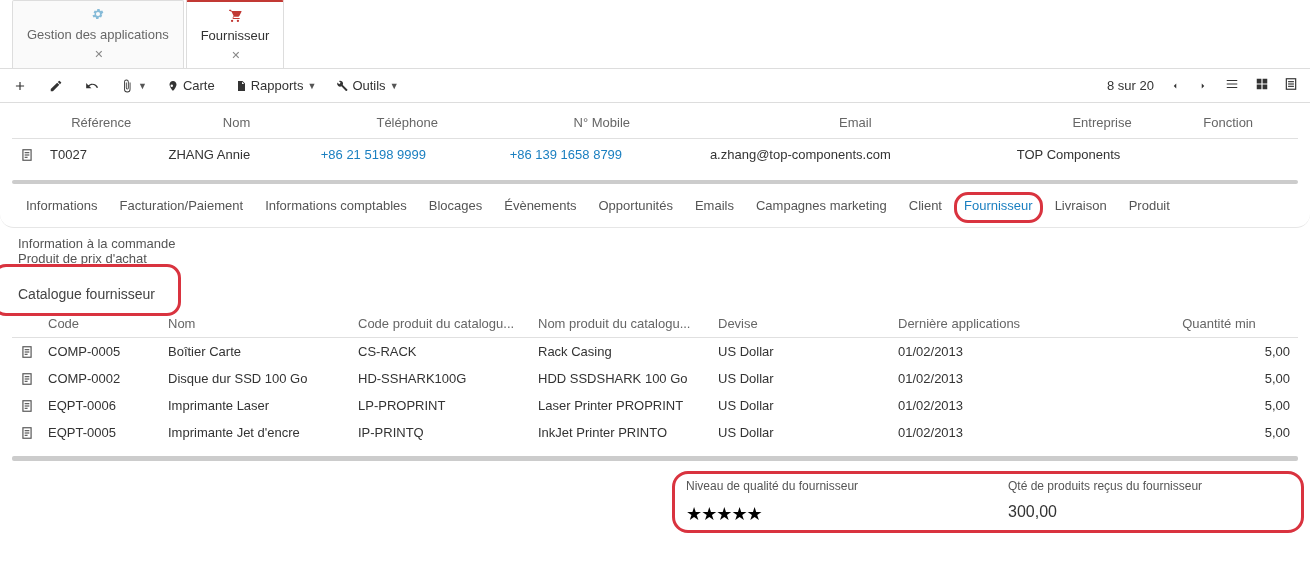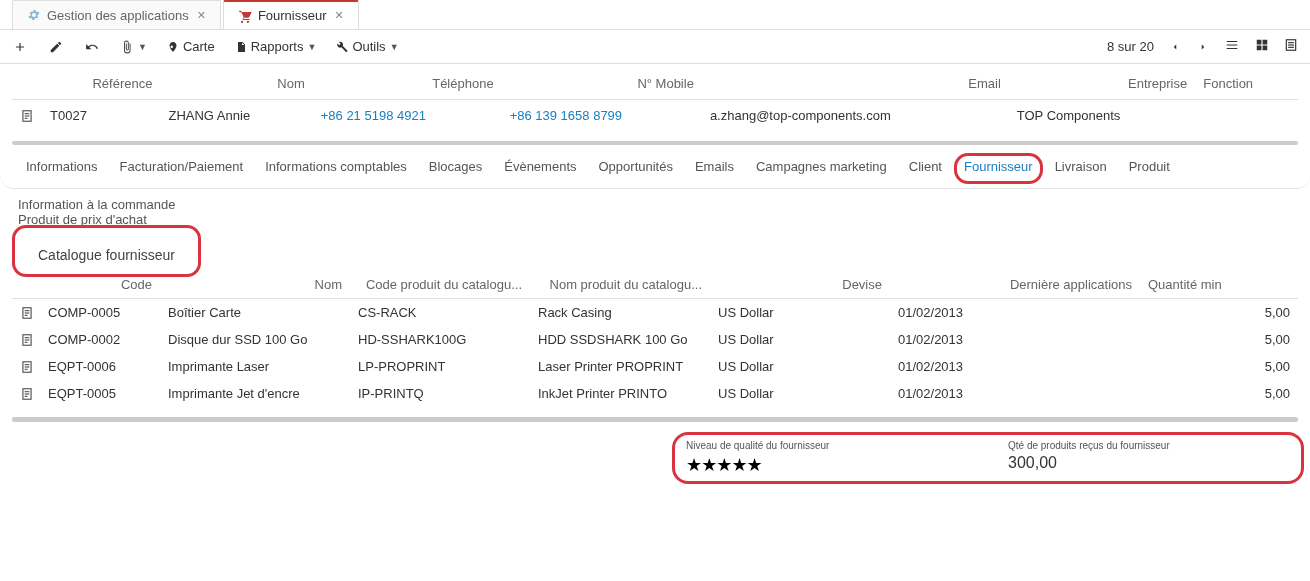--- a/index.html
+++ b/index.html
@@ -1,80 +1,80 @@
 <!DOCTYPE html>
 <html><head>
 <meta charset="utf-8">
 <style>
   * { box-sizing: border-box; margin: 0; padding: 0; }
   body { font-family: -apple-system, BlinkMacSystemFont, "Segoe UI", Arial, sans-serif; font-size: 13px; color: #333; background: #fff; width: 1310px; }
 
   
   .top-tabs { display: flex; border-bottom: 1px solid #ddd; padding-left: 12px; }
-  .top-tab { display: flex; align-items: center; padding: 6px 14px; border: 1px solid #ddd; border-bottom: none; background: #fafafa; color: #666; gap: 6px; border-top-left-radius: 2px; border-top-right-radius: 2px; margin-right: 2px; cursor: pointer; }
+  .top-tab { display: flex; align-items: center; padding: 6px 14px; border: 1px solid #ddd; border-bottom: none; background: #fafafa; color: #666; gap: 6px; border-top-left-radius: 2px; border-top-right-radius: 2px; margin-right: 2px; cursor: pointer; flex-direction: column; }
   .top-tab.active { background: #fff; border-top: 2px solid #c23934; color: #333; }
   .top-tab .close-x { color: #888; font-size: 11px; margin-left: 2px; }
 
   .gear-icon svg, .cart-icon svg { display: block; }
   .gear-icon svg { fill: #86bbd8; }
   .cart-icon svg { fill: #c23934; }
 
   
   .toolbar { display: flex; align-items: center; justify-content: space-between; padding: 8px 12px; border-bottom: 1px solid #ddd; }
   .toolbar-left { display: flex; align-items: center; gap: 20px; }
   .toolbar-left .icon-btn { color: #333; cursor: pointer; width: 16px; height: 16px; display: inline-flex; align-items: center; justify-content: center; }
   .toolbar-left .icon-btn svg { display: block; }
   .toolbar-item { display: inline-flex; align-items: center; gap: 4px; cursor: pointer; color: #333; }
   .caret-down { font-size: 9px; color: #555; }
   .toolbar-right { display: flex; align-items: center; gap: 14px; }
   .nav-arrow { color: #333; cursor: pointer; width: 14px; display: inline-flex; justify-content: center; }
   .view-icon { color: #333; cursor: pointer; }
 
   
   .contact-table { width: calc(100% - 24px); margin: 4px 12px 10px 12px; border-collapse: collapse; }
-  .contact-table th { text-align: right; font-weight: normal; color: #666; padding: 8px 8px; border-bottom: 1px solid #e0e0e0; font-size: 13px; }
+  .contact-table th { text-align: center; font-weight: normal; color: #666; padding: 8px 8px; border-bottom: 1px solid #e0e0e0; font-size: 13px; }
   .contact-table td { padding: 8px 8px; }
   .contact-table .doc-col { width: 28px; }
   a.link { color: #1a7fc0; text-decoration: none; }
   .thick-bar { height: 4px; background: #ccc; margin: 0 12px; border-radius: 2px; }
 
   
   .sub-tabs { display: flex; gap: 22px; padding: 14px 26px 10px; border-bottom: 1px solid #e6e6e6; flex-wrap: wrap; border-radius: 14px; }
   .sub-tab { color: #555; cursor: pointer; padding-bottom: 4px; }
   .sub-tab.active { color: #1a7fc0; }
 
   
   .ring { position: relative; }
   .ring::after { content: ""; position: absolute; border: 3px solid #d9333f; border-radius: 14px; pointer-events: none; }
   .ring-tab::after { top: -6px; bottom: -6px; left: -10px; right: -10px; }
   .ring-heading::after { top: -6px; bottom: -6px; left: -8px; right: -8px; }
 
   .two-cols { display: flex; padding: 8px 18px 4px; flex-direction: column; }
   .two-cols .col-left { flex: 1; color: #555; }
   .two-cols .col-right { flex: 1; color: #555; }
 
-  .section-heading { color: #444; padding: 16px 18px 8px; display: inline-block; font-size: 14px; margin-left: 20px; }
+  .section-heading { color: #444; padding: 16px 18px 8px; display: inline-block; font-size: 14px; }
 
   
   .catalog-table { width: calc(100% - 24px); margin: 0 12px; border-collapse: collapse; table-layout: fixed; }
-  .catalog-table th { text-align: right; font-weight: normal; color: #666; border-bottom: 1px solid #e0e0e0; padding: 6px 8px; font-size: 13px; white-space: nowrap; overflow: hidden; text-overflow: ellipsis; }
+  .catalog-table th { text-align: left; font-weight: normal; color: #666; border-bottom: 1px solid #e0e0e0; padding: 6px 8px; font-size: 13px; white-space: nowrap; overflow: hidden; text-overflow: ellipsis; }
   .catalog-table td { padding: 6px 8px; white-space: nowrap; overflow: hidden; text-overflow: ellipsis; }
   .catalog-table .right { text-align: right; }
-  .catalog-table th.right { text-align: left; }
+  .catalog-table th.right { text-align: center; }
   .doc-icon svg { display: block; }
 
   .footer-bar { height: 5px; background: #ccc; margin: 10px 12px 0; border-radius: 2px; }
 
   
   .quality-row { display: flex; margin: 14px 12px 10px; position: relative; }
   .quality-left-spacer { flex: 1; }
   .quality-box { display: flex; width: 620px; gap: 40px; position: relative; padding: 4px 8px 4px 8px; }
   .quality-box::after { content: ""; position: absolute; border: 3px solid #d9333f; border-radius: 16px; top: -4px; bottom: -4px; left: -6px; right: -6px; pointer-events: none; }
   .quality-col { flex: 1; }
-  .quality-label { color: #555; font-size: 10px; margin-bottom: 3px; }
+  .quality-label { color: #555; font-size: 12px; margin-bottom: 10px; }
   .stars { color: #000; font-size: 18px; letter-spacing: -1px; }
   .quality-value { font-size: 16px; color: #333; }
 </style>
 </head>
 <body>
 
 <div class="top-tabs">
   <div class="top-tab">
     <span class="gear-icon">
       <svg width="14" height="14" viewBox="0 0 24 24">
@@ -188,21 +188,21 @@
   <tbody>
     <tr>
       <td><span class="doc-icon"><svg width="14" height="14" viewBox="0 0 24 24" fill="none" stroke="#555" stroke-width="2">
               <rect x="5" y="3" width="14" height="18"></rect>
               <line x1="8" y1="8" x2="16" y2="8"></line>
               <line x1="8" y1="12" x2="16" y2="12"></line>
               <line x1="8" y1="16" x2="13" y2="16"></line>
             </svg></span></td>
       <td>T0027</td>
       <td>ZHANG Annie</td>
-      <td><a class="link">+86 21 5198 4921</a></td>
+      <td><a class="link">+86 21 5198 9999</a></td>
       <td><a class="link">+86 139 1658 8799</a></td>
       <td>a.zhang@top-components.com</td>
       <td>TOP Components</td>
       <td></td>
     </tr>
   </tbody>
 </table>
 <div class="thick-bar"></div>
 
 <div class="sub-tabs">

